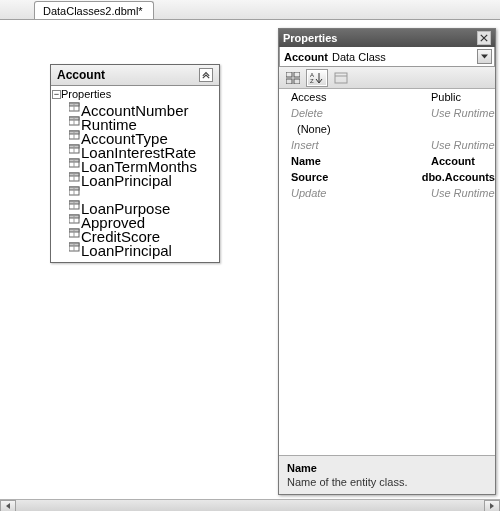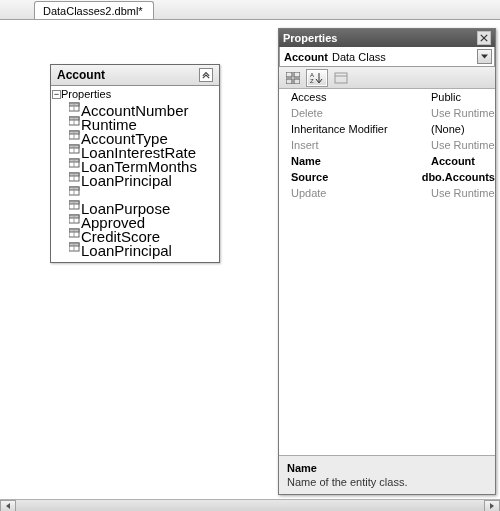--- a/index.html
+++ b/index.html
@@ -39,21 +39,21 @@
   .tbtn { width: 22px; height: 18px; border: 1px solid transparent; display: flex; align-items: center; justify-content: center; background: transparent; }
   .tbtn.active { border: 1px solid #9a9a9a; background: linear-gradient(#fff,#dadada); box-shadow: inset 0 0 0 1px #fff; }
   .tbtn svg { width: 14px; height: 12px; }
 
   .grid { flex: 1; background: #fff; border-bottom: 1px solid #aaa; font-size: 11px; overflow-y: auto; }
   .grid-row { display: flex; height: 16px; align-items: center; }
   .grid-row .gk { width: 134px; padding-left: 12px; color: #555; }
   .grid-row .gv { flex: 1; color: #555; margin-left: 18px; }
   .grid-row.bold .gk, .grid-row.bold .gv { font-weight: bold; color: #000; }
   .grid-row.normal .gk, .grid-row.normal .gv { color: #000; }
-  .grid-row.dim .gk, .grid-row.dim .gv { color: #8a8a8a; }
+  .grid-row.dim .gk, .grid-row.dim .gv { color: #8a8a8a; font-style: italic; }
 
   .desc { background: #ececec; padding: 6px 8px; font-size: 11px; }
   .desc .dk { font-weight: bold; margin-bottom: 2px; }
   .desc .dv { color: #333; }
 
   
   .hscroll { position: absolute; left: 0; right: 0; bottom: 0; height: 12px; background: linear-gradient(#e8e8e8,#d4d4d4); border-top: 1px solid #b0b0b0; display:flex; justify-content: space-between; }
   .sbtn { width: 16px; height: 12px; background: linear-gradient(#f4f4f4,#d8d8d8); border: 1px solid #a0a0a0; display:flex; align-items:center; justify-content:center; }
   .sbtn svg { width:6px; height:6px; }
 </style>
@@ -241,21 +241,20 @@
     <div class="grid" id="prop-grid">
         <div class="grid-row normal">
           <span class="gk">Access</span>
           <span class="gv">Public</span>
         </div>
         <div class="grid-row dim">
           <span class="gk">Delete</span>
           <span class="gv">Use Runtime</span>
         </div>
         <div class="grid-row normal">
-          <span class="gk">Inheritance Modifier</span>
           <span class="gv">(None)</span>
         </div>
         <div class="grid-row dim">
           <span class="gk">Insert</span>
           <span class="gv">Use Runtime</span>
         </div>
         <div class="grid-row bold">
           <span class="gk">Name</span>
           <span class="gv">Account</span>
         </div>

